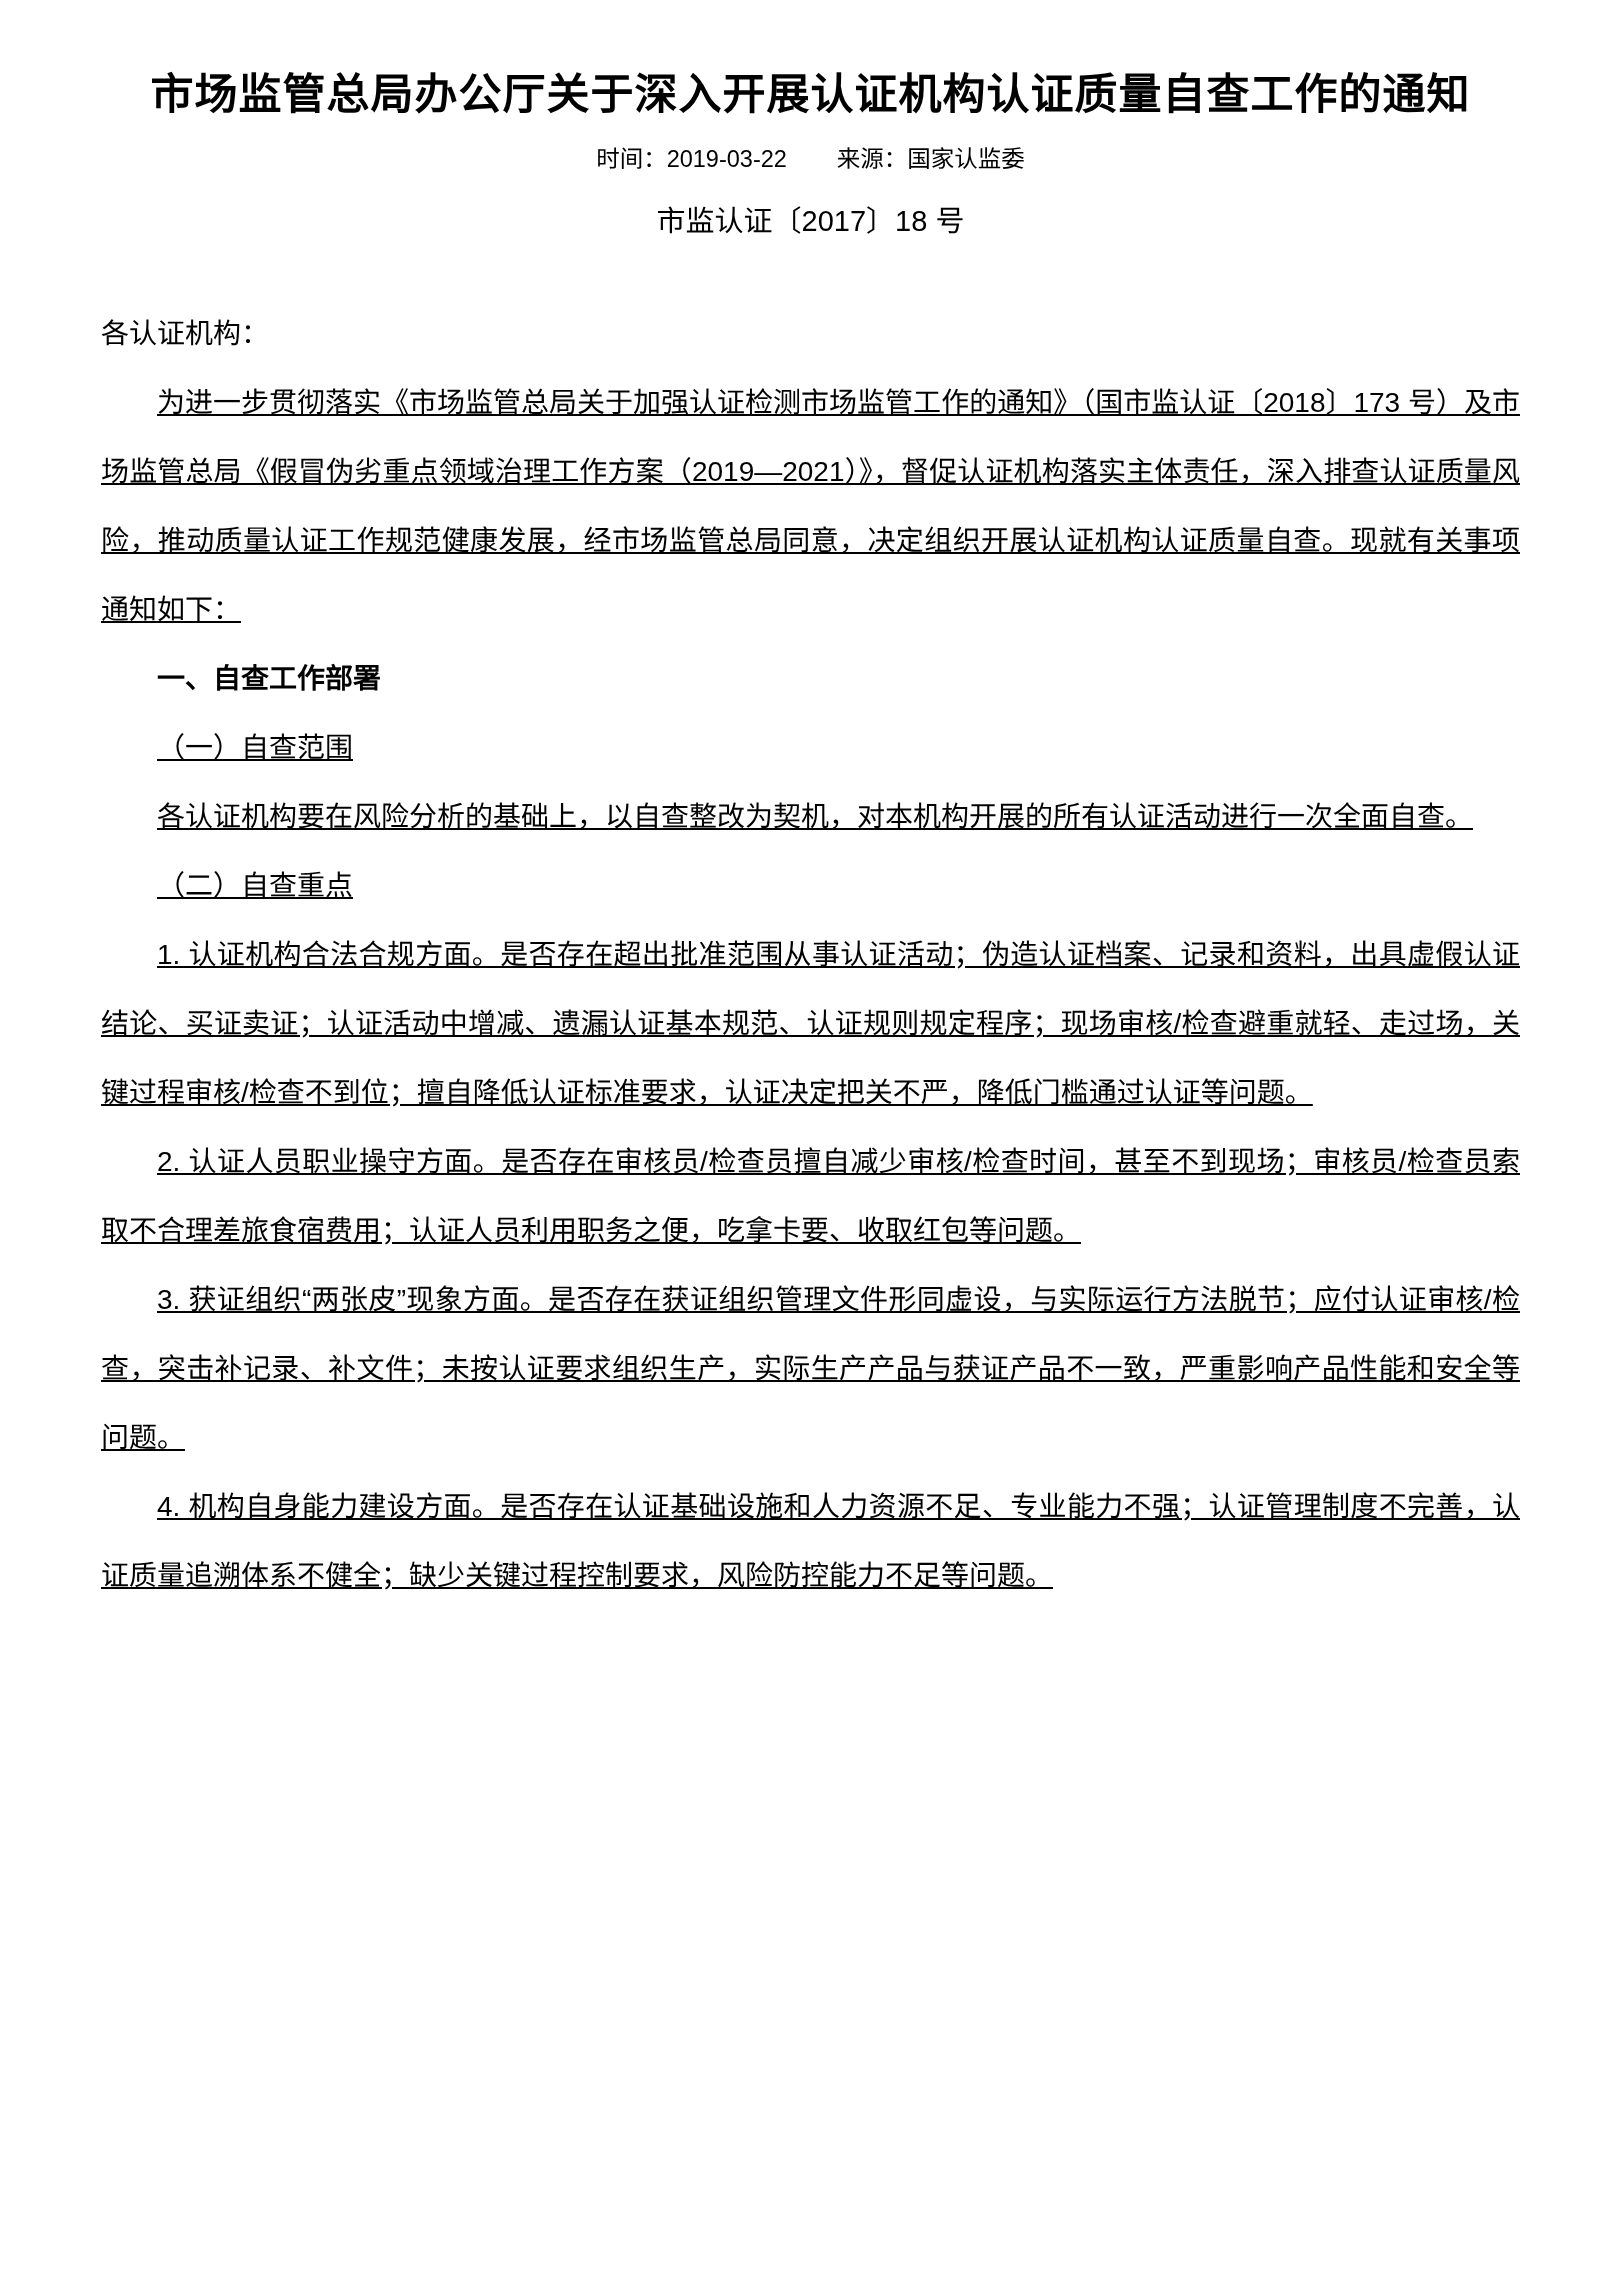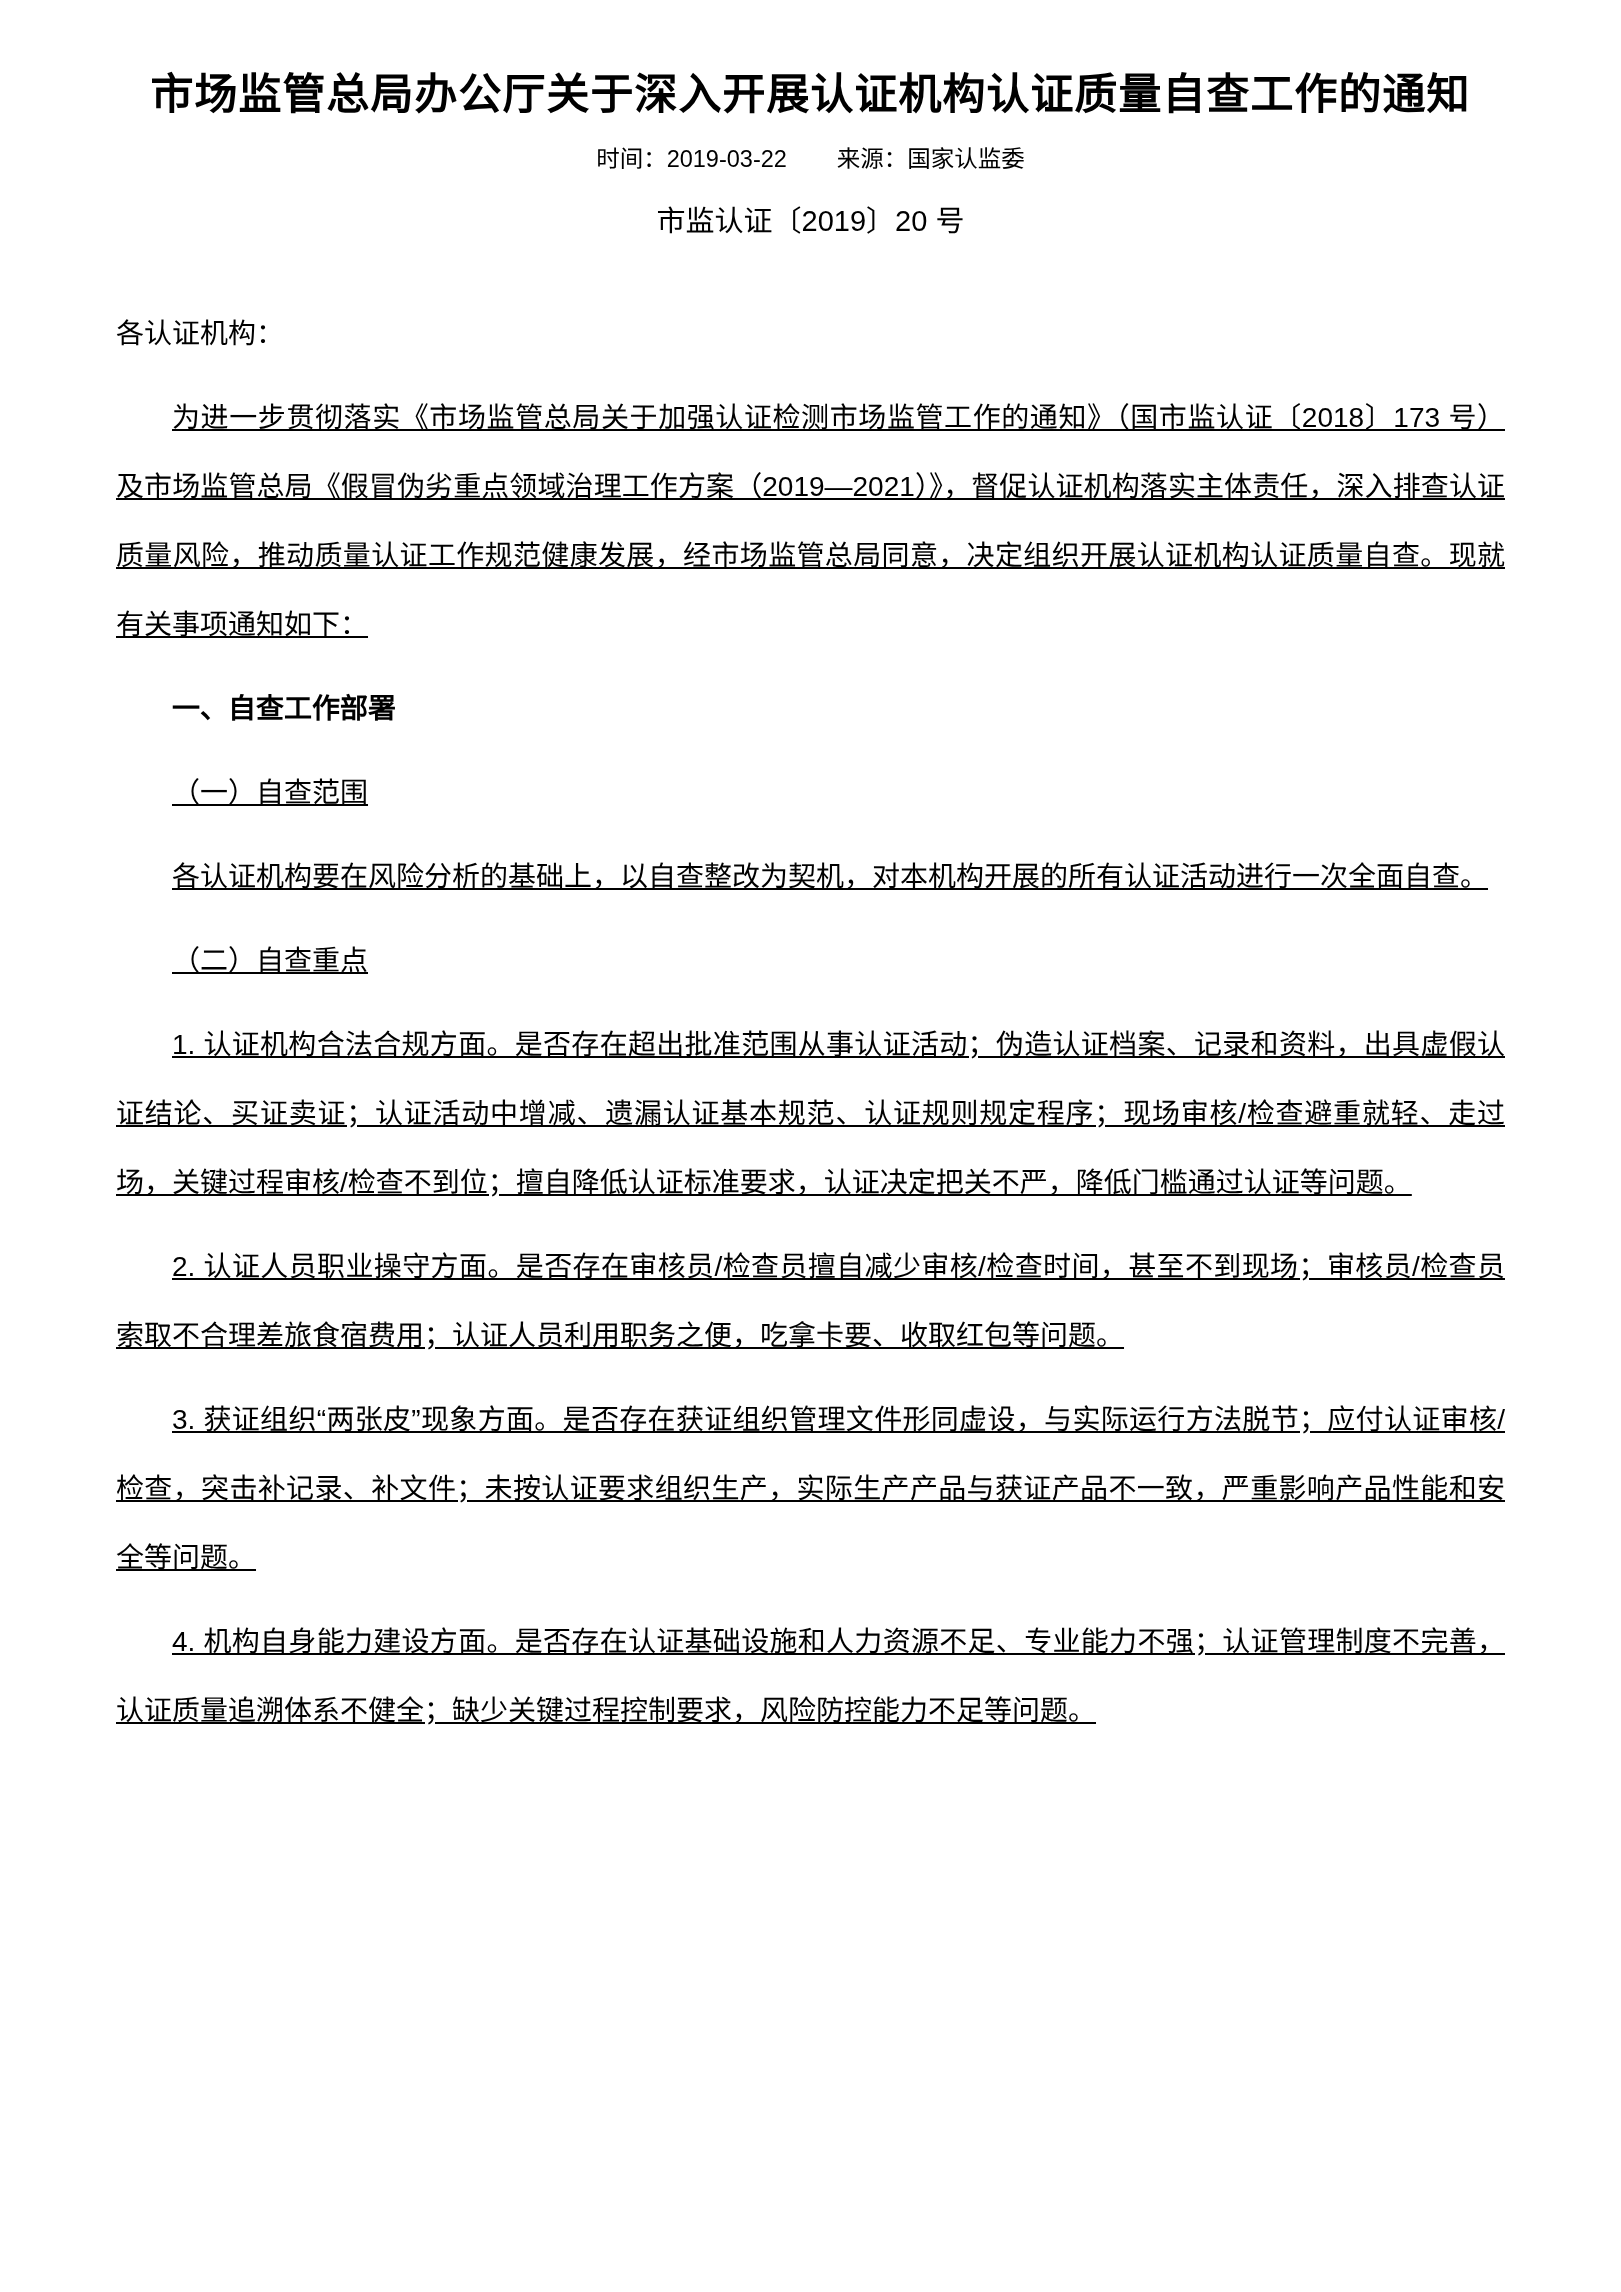--- a/index.html
+++ b/index.html
@@ -33,42 +33,42 @@
   .meta .meta-time { margin-right: 50px; }
   .docnum {
     text-align: center;
     font-size: 29px;
     margin: 0 0 57px 0;
     line-height: 1.4;
   }
   .doc-body p {
     font-size: 28px;
     line-height: 69px;
-    margin: 15px;
+    margin: 0;
     text-align: justify;
     text-justify: inter-ideograph;
   }
   .doc-body p.indent { text-indent: 2em; text-decoration: underline; }
   .doc-body p.heading {
     font-weight: bold;
     text-indent: 2em;
   }
 </style>
 </head>
 <body>
 
 <div class="page">
 
   <h1 class="title">市场监管总局办公厅关于深入开展认证机构认证质量自查工作的通知</h1>
 
   <div class="meta">
     <span class="meta-time">时间：2019-03-22</span><span class="meta-source">来源：国家认监委</span>
   </div>
 
-  <div class="docnum">市监认证〔2019〕20 号</div>
+  <div class="docnum">市监认证〔2017〕18 号</div>
 
   <div class="doc-body">
     <p class="salutation">各认证机构：</p>
     <p class="indent">为进一步贯彻落实《市场监管总局关于加强认证检测市场监管工作的通知》（国市监认证〔2018〕173 号）及市场监管总局《假冒伪劣重点领域治理工作方案（2019—2021）》，督促认证机构落实主体责任，深入排查认证质量风险，推动质量认证工作规范健康发展，经市场监管总局同意，决定组织开展认证机构认证质量自查。现就有关事项通知如下：</p>
     <p class="heading">一、自查工作部署</p>
     <p class="indent">（一）自查范围</p>
     <p class="indent">各认证机构要在风险分析的基础上，以自查整改为契机，对本机构开展的所有认证活动进行一次全面自查。</p>
     <p class="indent">（二）自查重点</p>
     <p class="indent">1. 认证机构合法合规方面。是否存在超出批准范围从事认证活动；伪造认证档案、记录和资料，出具虚假认证结论、买证卖证；认证活动中增减、遗漏认证基本规范、认证规则规定程序；现场审核/检查避重就轻、走过场，关键过程审核/检查不到位；擅自降低认证标准要求，认证决定把关不严，降低门槛通过认证等问题。</p>
     <p class="indent">2. 认证人员职业操守方面。是否存在审核员/检查员擅自减少审核/检查时间，甚至不到现场；审核员/检查员索取不合理差旅食宿费用；认证人员利用职务之便，吃拿卡要、收取红包等问题。</p>

